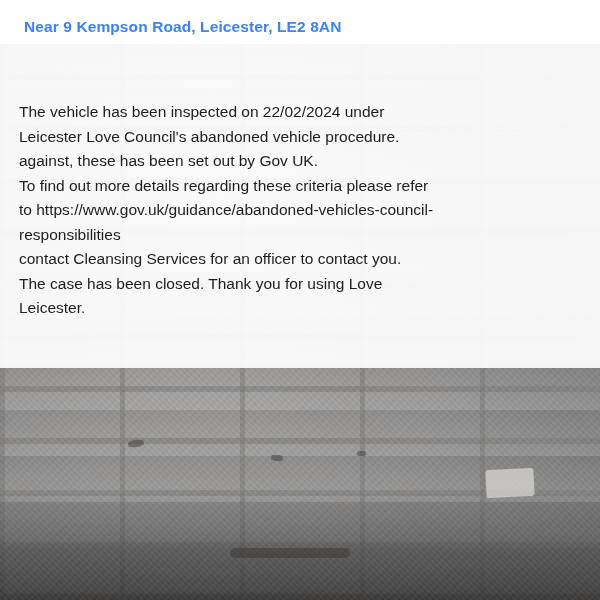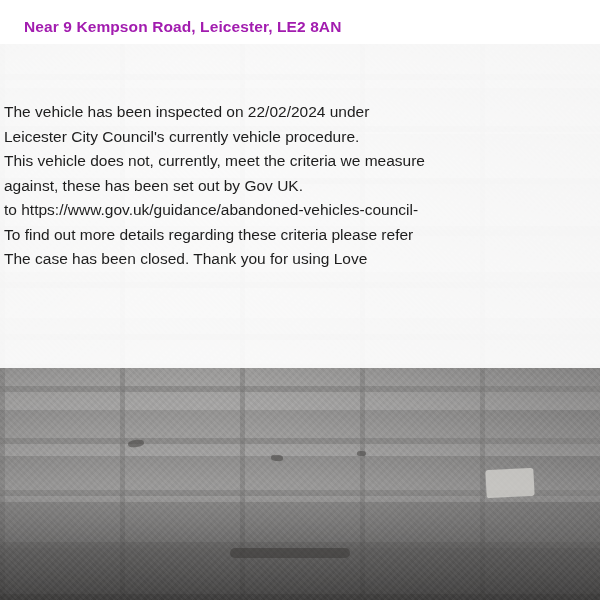--- a/index.html
+++ b/index.html
@@ -89,27 +89,27 @@
     width: 600px;
     height: 44px;
     background: rgba(255,255,255,0.97);
   }
   .location-title {
     position: absolute;
     left: 24px;
     top: 18px;
     font-size: 15.5px;
     font-weight: bold;
-    color: #a21caf;
+    color: #3b82f6;
     letter-spacing: 0.1px;
     white-space: nowrap;
   }
   .body-text {
     position: absolute;
-    left: 4px;
+    left: 19px;
     top: 100px;
     width: 562px;
     font-size: 15.5px;
     line-height: 24.5px;
     color: #1d1d1d;
   }
   .body-line {
     white-space: pre-wrap;
     word-break: break-word;
   }
@@ -126,22 +126,24 @@
   <div class="photo-debris d3"></div>
   <div class="photo-debris d4"></div>
   <div class="photo-debris d5"></div>
 
   <div class="panel">
     <div class="panel-header"></div>
     <div class="location-title">Near 9 Kempson Road, Leicester, LE2 8AN</div>
 
     <div class="body-text">
       <div class="body-line">The vehicle has been inspected on 22/02/2024 under</div>
-      <div class="body-line">Leicester City Council's currently vehicle procedure.</div>
-      <div class="body-line">This vehicle does not, currently, meet the criteria we measure</div>
+      <div class="body-line">Leicester Love Council's abandoned vehicle procedure.</div>
       <div class="body-line">against, these has been set out by Gov UK.</div>
+      <div class="body-line">To find out more details regarding these criteria please refer</div>
       <div class="body-line">to https://www.gov.uk/guidance/abandoned-vehicles-council-</div>
-      <div class="body-line">To find out more details regarding these criteria please refer</div>
+      <div class="body-line">responsibilities</div>
+      <div class="body-line">contact Cleansing Services for an officer to contact you.</div>
       <div class="body-line">The case has been closed. Thank you for using Love</div>
+      <div class="body-line">Leicester.</div>
     </div>
   </div>
 
 </div>
 
 </body></html>

